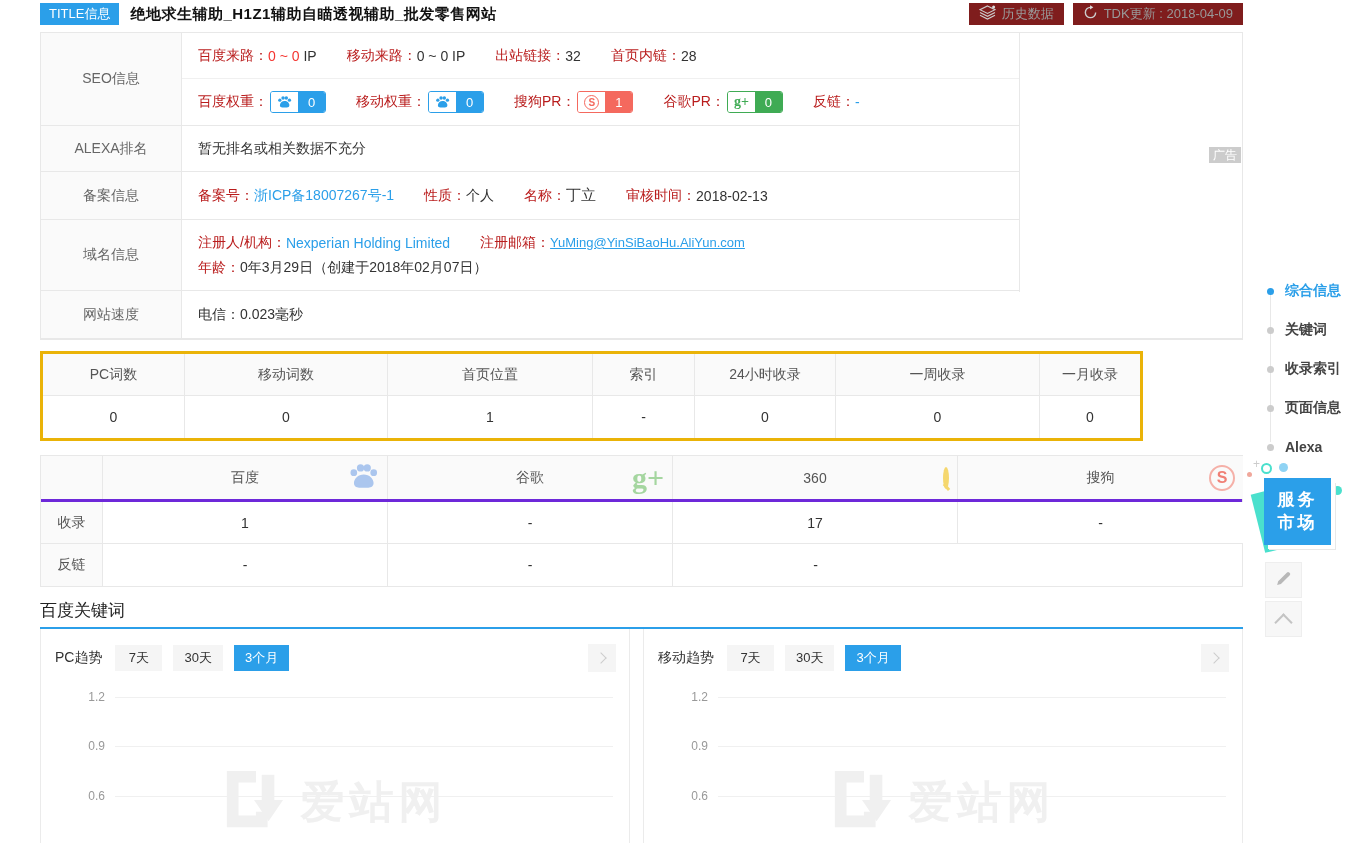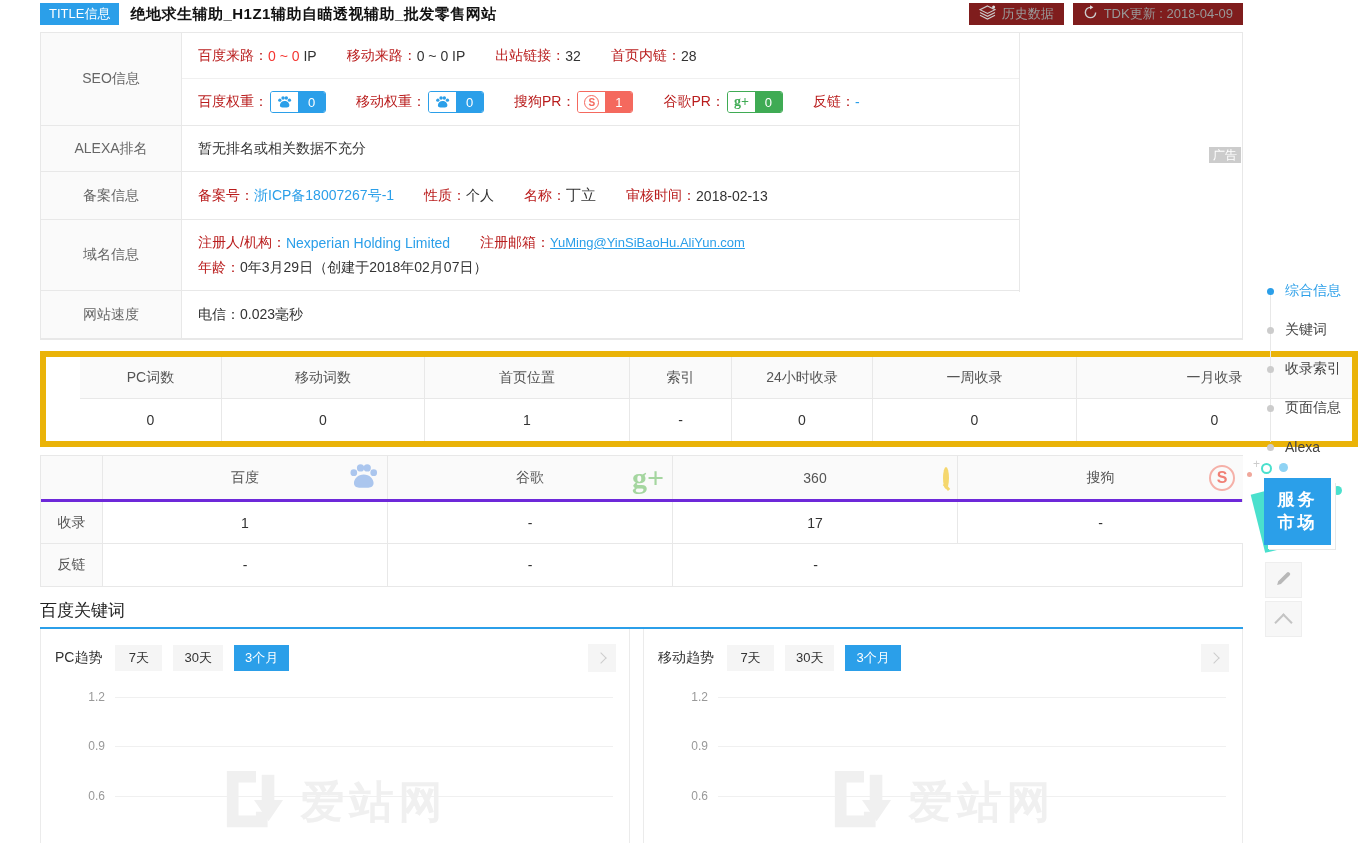--- a/index.html
+++ b/index.html
@@ -46,21 +46,21 @@
 
   .domain-lines { display:flex; flex-direction:column; justify-content:center; gap:7px; padding-left:16px; flex:1; font-size:14px; }
   .dline { display:flex; align-items:center; }
 
   .ad-box { position:absolute; top:0; right:0; width:223px; height:259px; background:#fff;
     border-left:1px solid #e8e8e8; z-index:5; }
   .ad-tag { position:absolute; top:114px; right:1px; background:#ccc; color:#fff; font-size:12px;
     padding:1px 4px; line-height:14px; }
 
   
-  .stats-table { position:absolute; left:40px; top:351px; width:1318px; border:6px solid #eab308; background:#fff;padding-left:34px; }
+  .stats-table { position:absolute; left:40px; top:351px; width:1103px; border:3px solid #eab308; background:#fff; }
   .stats-row { display:flex; height:42px; }
   .stats-row.head { background:#fafafa; border-bottom:1px solid #e8e8e8; color:#555; }
   .scell { display:flex; align-items:center; justify-content:center; font-size:14px; border-right:1px solid #e8e8e8; }
   .scell:last-child { border-right:none; }
   .c0{width:142px;} .c1{width:203px;} .c2{width:205px;} .c3{width:102px;} .c4{width:141px;} .c5{width:204px;} .c6{flex:1;}
 
   
   .engines-table { position:absolute; left:40px; top:455px; width:1203px; border:1px solid #e8e8e8; background:#fff; }
   .eng-row { display:flex; }
   .eng-row.head { height:46px; background:#b91c1c; border-bottom:3px solid #6d28d9; }
@@ -99,21 +99,21 @@
   .tick-label { position:absolute; left:0; width:52px; text-align:right; font-size:12px; color:#999; top:-7px; }
   .tick-line { position:absolute; left:62px; right:16px; top:0; height:1px; background:#f0f0f0; }
   .wm { position:absolute; left:0; right:0; top:140px; display:flex; align-items:center; justify-content:center; gap:16px; }
   .wm-text { font-size:44px; font-weight:bold; color:#f0f0f0; letter-spacing:5px; }
 
   
   .side-nav { position:absolute; left:1258px; top:280px; width:100px; }
   .nav-spine { position:absolute; left:12px; top:10px; height:152px; width:1px; background:#e8e8e8; }
   .nav-item { position:relative; display:flex; align-items:center; gap:11px; height:22px; margin-bottom:17px; cursor:pointer; }
   .nav-dot { width:7px; height:7px; border-radius:50%; background:#ccc; margin-left:9px; }
-  .nav-item .nav-label { font-size:14px; color:#444; }
+  .nav-item .nav-label { font-size:14px; color:#444;font-weight:bold; }
   .nav-item.active .nav-dot { background:#2b9fe9; }
   .nav-item.active .nav-label { color:#2b9fe9; }
 
   
   .service { position:absolute; left:1262px; top:478px; width:74px; height:74px; cursor:pointer; }
   .service .teal { position:absolute; left:-5px; top:8px; width:64px; height:60px; background:#4ae0cd; transform:rotate(-14deg); }
   .service .bluebox { position:absolute; left:2px; top:0; width:67px; height:67px; background:#2b9fe9;
     color:#fff; display:flex; flex-direction:column; align-items:center; justify-content:center;
     font-size:17px; font-weight:bold; line-height:1.35; letter-spacing:3px;
     box-shadow:4px 4px 0 #fff, 5px 5px 0 #e8e8e8; }

